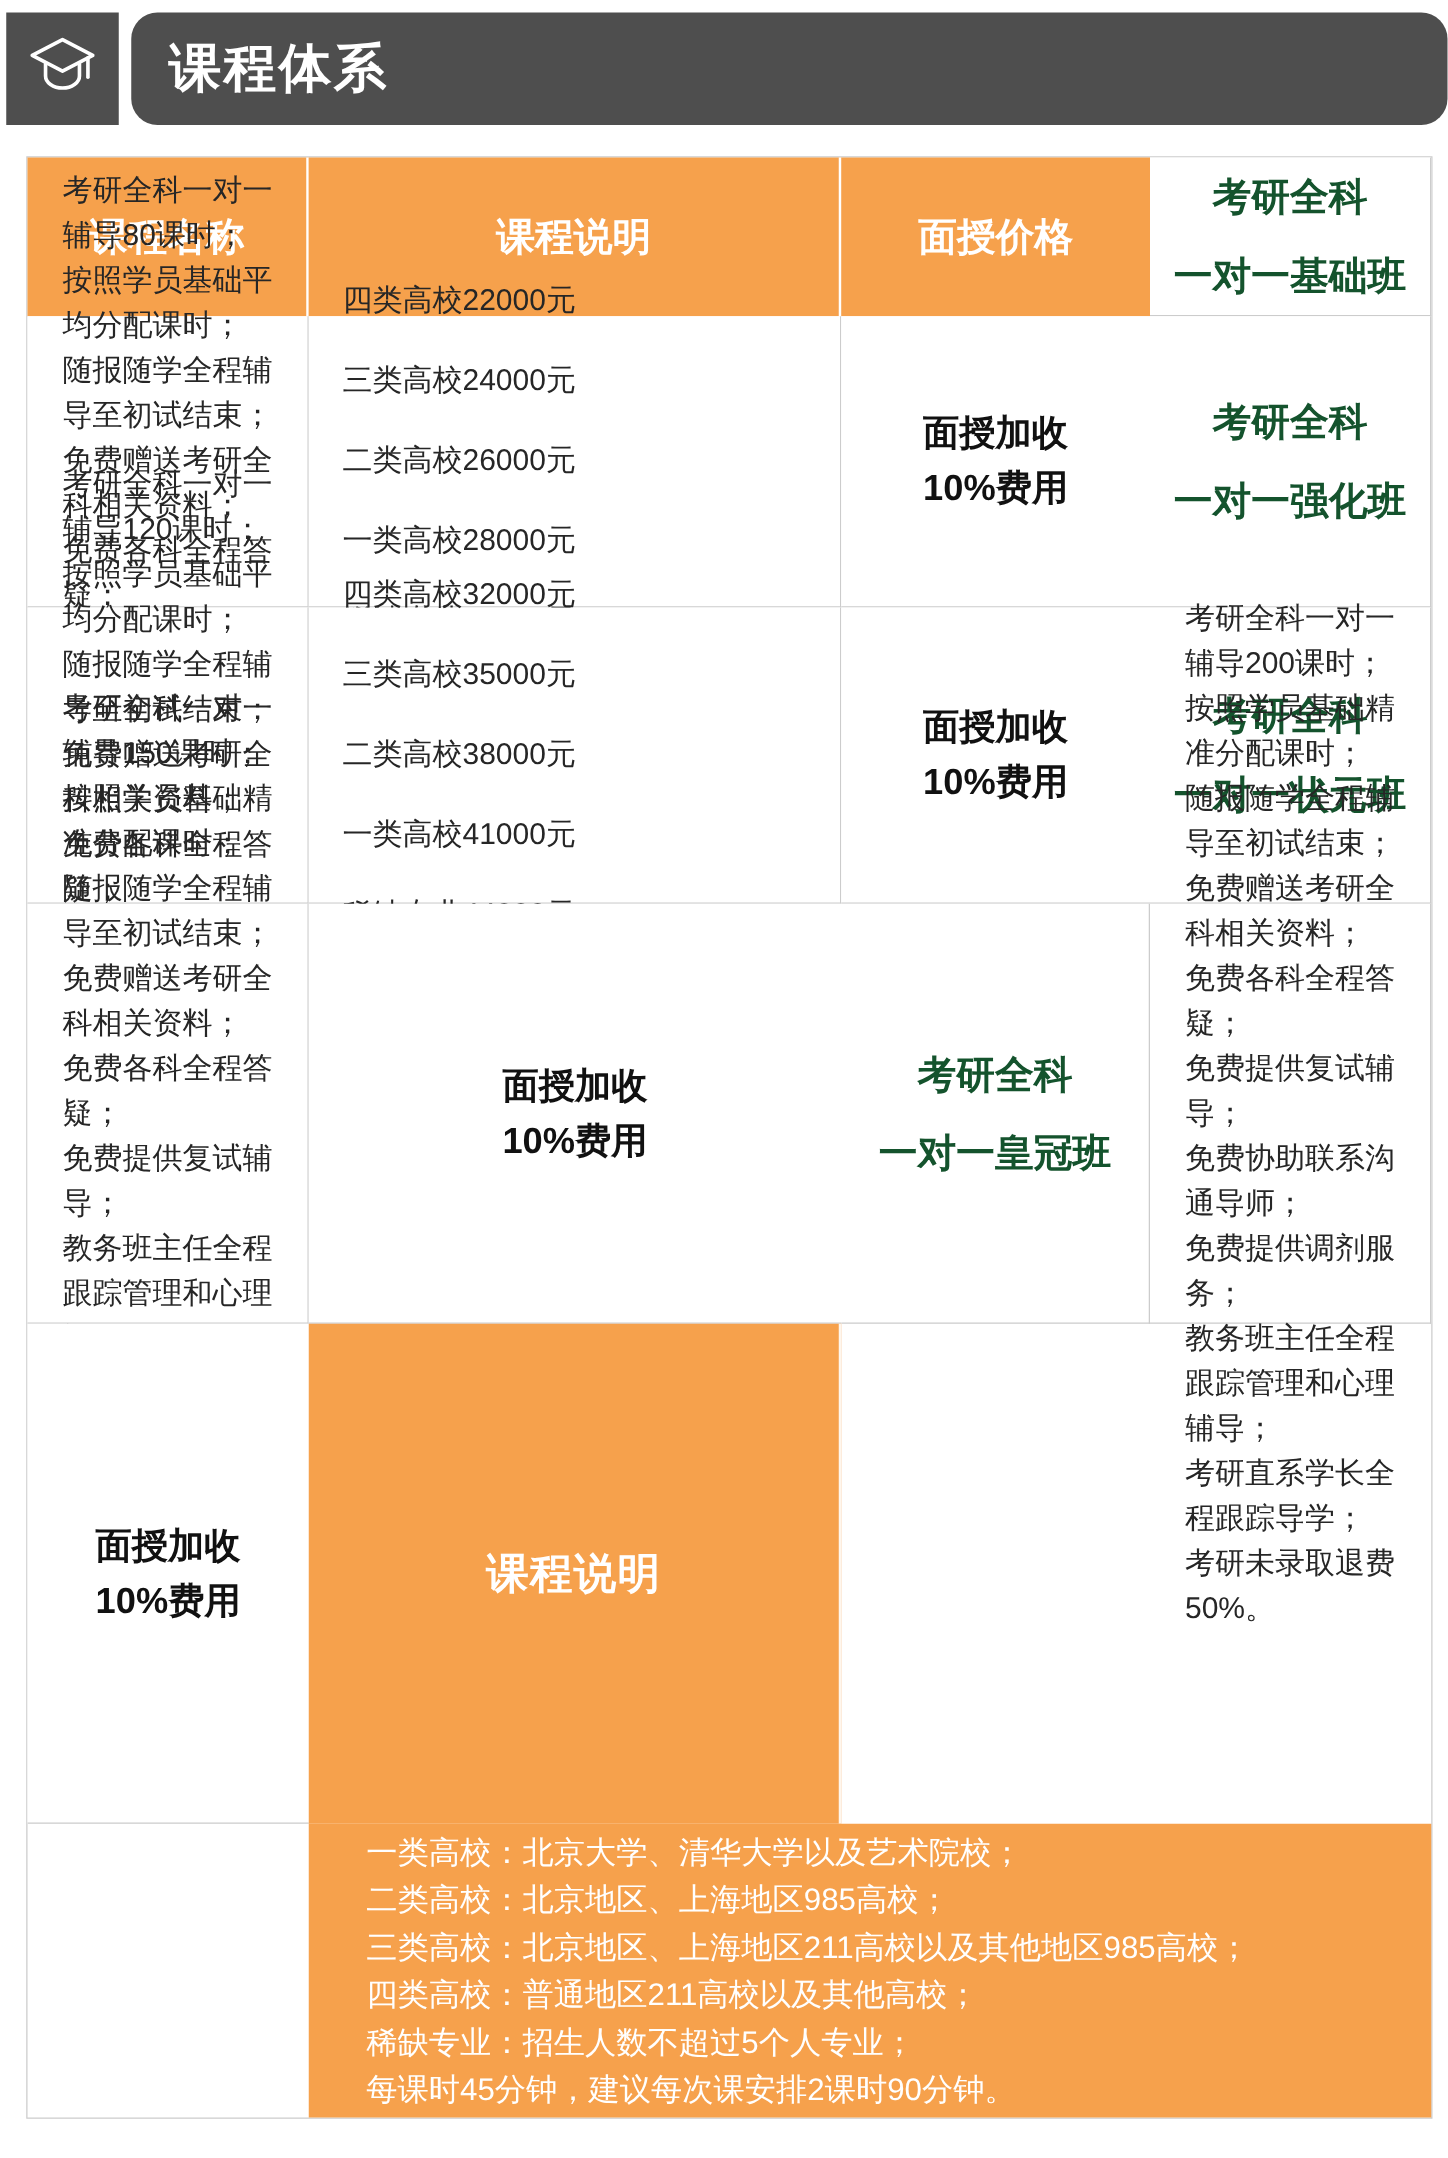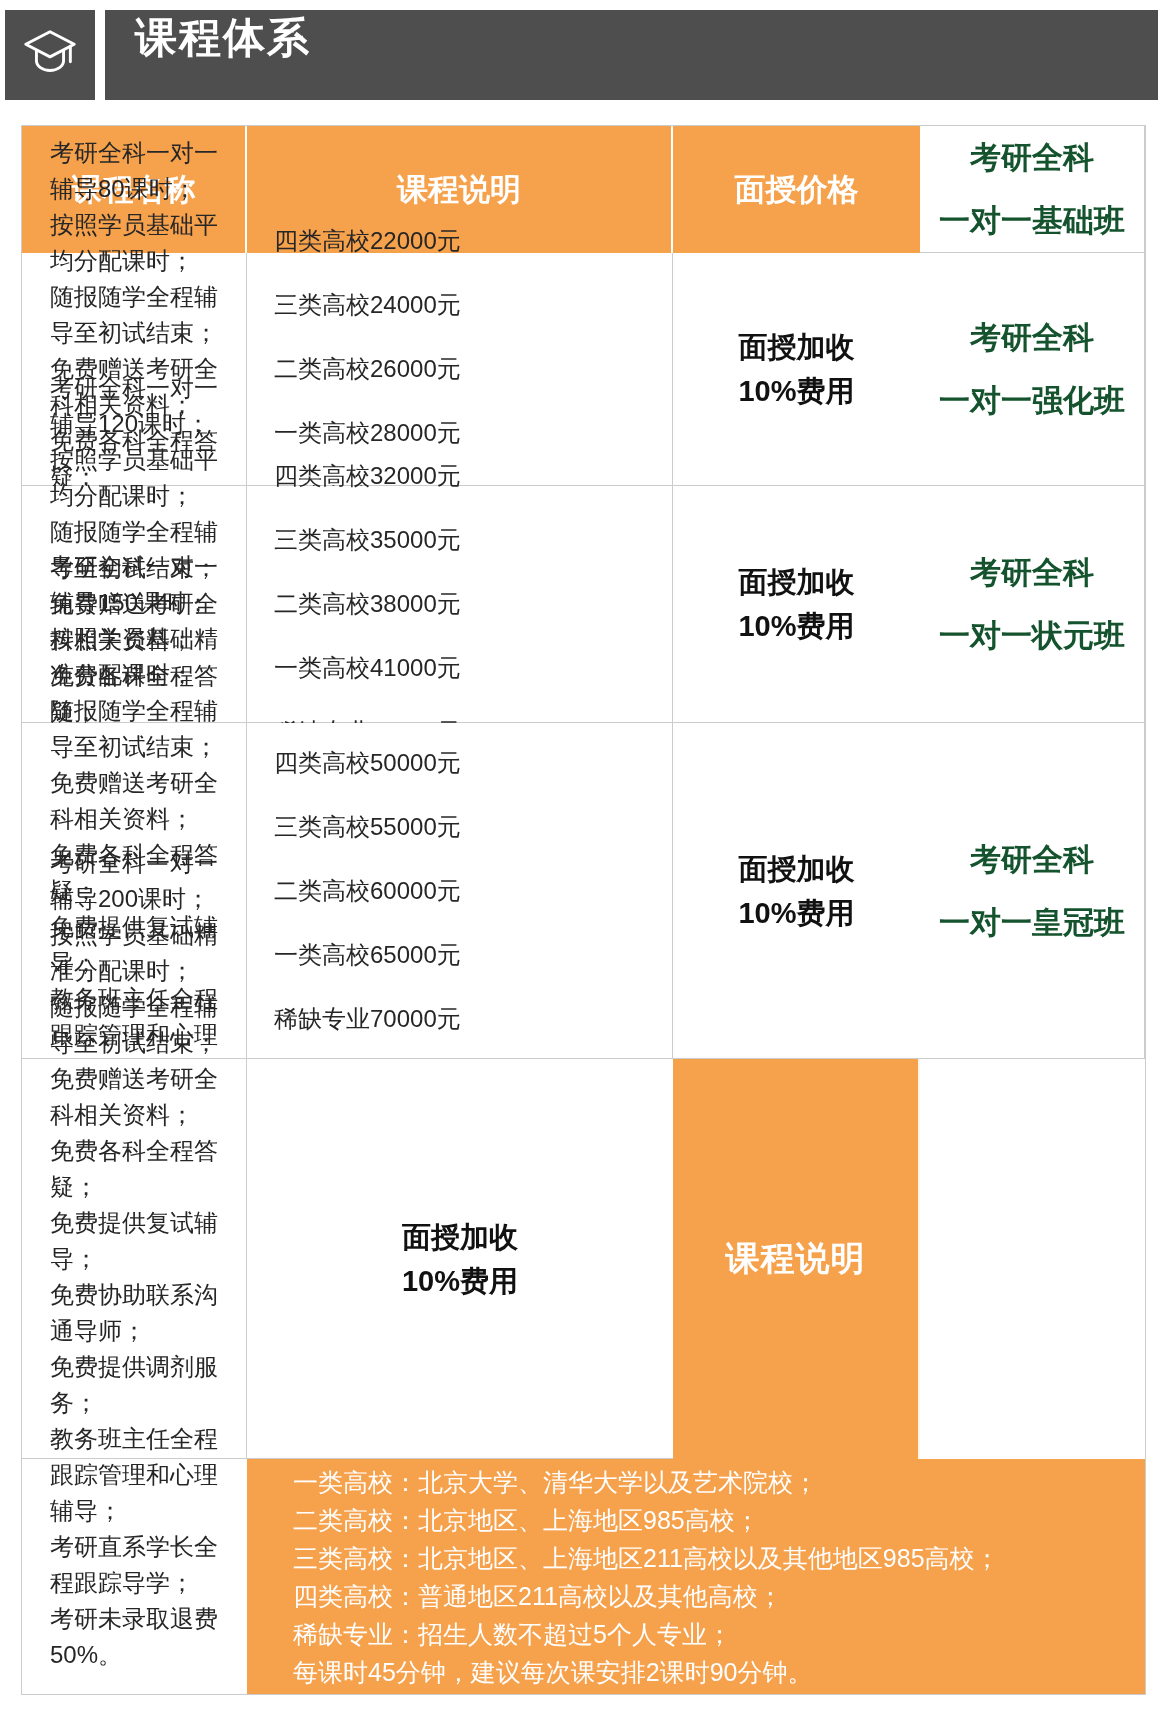--- a/index.html
+++ b/index.html
@@ -4,21 +4,21 @@
 <style>
   html,body{margin:0;padding:0;background:#ffffff;}
   body{
     width:1158px;height:1726px;position:relative;overflow:hidden;
     font-family:"Liberation Sans","DejaVu Sans",sans-serif;
     -webkit-font-smoothing:antialiased;
   }
   
   .topbar{position:absolute;top:10px;left:5px;right:0;height:90px;display:flex;}
   .icon-box{width:90px;height:90px;background:var(--dark);display:flex;align-items:center;justify-content:center;flex:0 0 90px;}
-  .title-bar{flex:1;margin-left:10px;background:var(--dark);display:flex;}
+  .title-bar{flex:1;margin-left:10px;background:var(--dark);display:flex;align-items:center;border-radius:21px;}
   .page-title{color:#ffffff;font-size:42px;font-weight:bold;padding-left:30px;letter-spacing:2px;}
   
   .tbl{
     position:absolute;top:125px;left:21px;width:1123px;
     display:grid;
     grid-template-columns:225px 426px 247px 225px;
     grid-template-rows:127px 233px 237px 336px 400px 235px;
     border:1px solid #cccccc;box-sizing:content-box;
   }
   .cell{box-sizing:border-box;display:flex;flex-direction:column;justify-content:center;}
@@ -127,27 +127,20 @@
     <div class="desc-text">考研全科一对一辅导150课时；
 按照学员基础精准分配课时；
 随报随学全程辅导至初试结束；
 免费赠送考研全科相关资料；
 免费各科全程答疑；
 免费提供复试辅导；
 教务班主任全程跟踪管理和心理辅导；
 考研直系学长全程跟踪导学；
 考研未过初试退费20%。</div>
   </div>
-  <div class="cell td oprice-cell">
-    <div class="oprice-text">四类高校50000元
-三类高校55000元
-二类高校60000元
-一类高校65000元
-稀缺专业70000元</div>
-  </div>
   <div class="cell td lastcol fprice-cell">
     <div class="fprice-text">面授加收
 10%费用</div>
   </div>
 
   <div class="cell td name-cell">
     <div class="name-text">考研全科
 一对一皇冠班</div>
   </div>
   <div class="cell td desc-cell">

